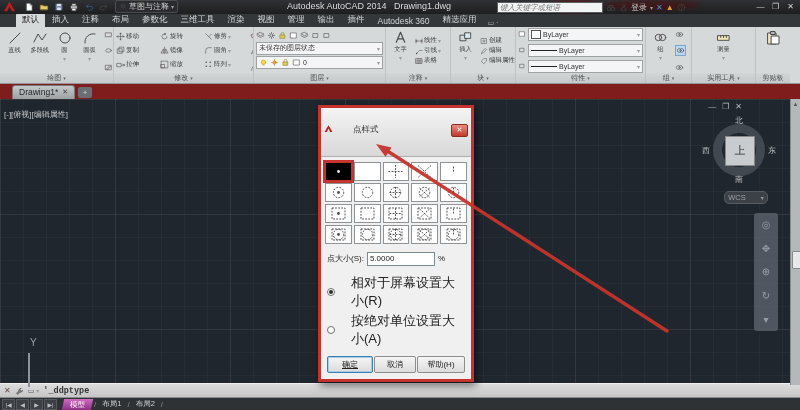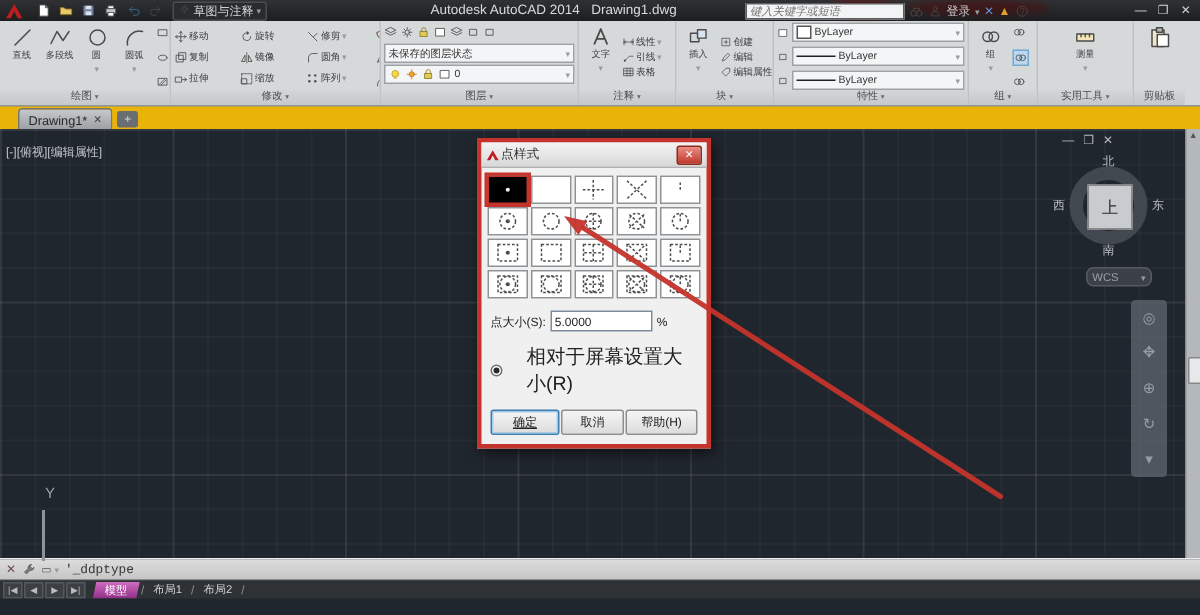--- a/index.html
+++ b/index.html
@@ -55,21 +55,21 @@
       font-size:7px;color:#333;padding:0 2px;gap:2px;}
   .dd .caret{margin-left:auto;}
   .laytools{display:flex;gap:2px;align-items:center;height:12px;}
   .proprow{display:flex;align-items:center;gap:2px;margin-bottom:1px;}
   .bl-line{flex:0 0 26px;height:1px;background:#222;}
   .bl-swatch{flex:0 0 8px;height:7px;background:#fff;border:1px solid #555;}
   .rowstack{display:flex;flex-direction:column;justify-content:center;gap:1px;}
   .hl{background:#bcd8f0;border:1px solid #7aa8cc;}
 
   
-  #filetabs{height:15px;background:#eab308;display:flex;align-items:flex-end;padding-left:12px;gap:3px;}
+  #filetabs{height:15px;background:#7f1d1d;display:flex;align-items:flex-end;padding-left:12px;gap:3px;}
   #filetab{display:flex;align-items:center;gap:4px;background:linear-gradient(#c6c9cb,#9da1a4);
            border:1px solid #777;border-bottom:none;border-radius:3px 3px 0 0;height:13px;
            padding:0 6px;font-size:8.5px;color:#26282a;}
   #filetab .x{font-size:7px;color:#444;}
   #newtab-btn{width:14px;height:11px;background:#6a6e72;border-radius:2px;color:#d4d6d8;
               font-size:8px;display:flex;align-items:center;justify-content:center;margin-bottom:1px;}
 
   
   #canvas{height:286px;position:relative;background:#20262d;
     background-image:
@@ -105,21 +105,21 @@
             display:flex;align-items:center;justify-content:center;gap:15px;}
   
   #ucs{position:absolute;left:24px;top:238px;width:24px;height:48px;color:#9aa0a6;}
   #ucs .axis{position:absolute;left:4px;top:16px;width:2px;height:34px;background:#8d939a;}
   #ucs .ylbl{position:absolute;left:6px;top:0;font-size:10px;}
 
   
   #dialog{position:absolute;left:318px;top:6px;width:150px;border:3px solid #c5342c;
           background:#f0f0f0;box-shadow:2px 3px 8px rgba(0,0,0,.55);z-index:20;}
   #dlg-title{height:16px;background:linear-gradient(#f4f4f4,#d8d8d8);border-bottom:1px solid #b0b0b0;
-             display:flex;align-items:center;gap:1px;padding:0 3px;}
+             display:flex;align-items:flex-start;gap:20px;padding:16px 3px;}
   #dlg-title .t{font-size:8.5px;color:#333;flex:1;}
   #dlg-close{width:15px;height:11px;background:linear-gradient(#e98d85,#c0392b);border:1px solid #8e2a20;
              border-radius:2px;color:#fff;font-size:7px;display:flex;align-items:center;justify-content:center;}
   #dlg-body{padding:5px 4px 6px;}
   #pt-grid{display:grid;grid-template-columns:repeat(5,1fr);gap:2px;margin-bottom:8px;}
   .pt-cell{height:19px;background:#fff;border:1px solid #8f9396;display:flex;align-items:center;
            justify-content:center;box-sizing:border-box;}
   .pt-cell.sel{background:#000;outline:2px solid #c5342c;outline-offset:0;border-color:#c5342c;}
   .size-row{display:flex;align-items:center;gap:3px;font-size:8px;color:#222;margin:0 2px 8px;}
   #size-input{width:62px;height:12px;border:1px solid #7a8a99;font-size:8px;color:#222;padding:0 2px;background:#fff;}
@@ -130,21 +130,21 @@
   .dbtn{height:15px;background:linear-gradient(#f5f5f5,#dcdcdc);border:1px solid #8e8e8e;
         border-radius:2px;font-size:8px;color:#222;display:flex;align-items:center;justify-content:center;}
   .dbtn.default{border-color:#3c7fb1;box-shadow:0 0 0 1px #a8cbe8 inset;text-decoration:underline;}
   #btn-ok{width:44px;} #btn-cancel{width:40px;} #btn-help{width:46px;}
 
   
   #cmdline{height:13px;background:linear-gradient(#dcdcdc,#c6c6c6);border-top:1px solid #efefef;
            border-bottom:1px solid #8a8a8a;display:flex;align-items:center;gap:4px;padding:0 4px;}
   #cmd-close{color:#6a4a4a;font-size:8px;}
   #cmd-prompt{display:flex;align-items:center;gap:2px;color:#555;font-size:7px;}
-  #cmd-text{font-family:"Liberation Mono",monospace;font-size:8.5px;color:#333;}
+  #cmd-text{font-family:"Liberation Mono",monospace;font-size:8.5px;color:#333;font-weight:bold;}
 
   
   #statusbar{height:12px;background:#2f3235;display:flex;align-items:center;gap:2px;padding:0 2px;overflow:hidden;}
   .nav-btn{color:#b9bcbf;font-size:6px;background:#3c3f43;border:1px solid #55585c;width:11px;height:9px;
            display:flex;align-items:center;justify-content:center;}
   #tab-model{background:linear-gradient(#d06cc0,#8e2f86);color:#fff;font-size:7.5px;height:11px;
              display:flex;align-items:center;padding:0 7px;transform:skewX(-12deg);margin-left:4px;}
   #tab-model span{transform:skewX(12deg);}
   .lay-tab{color:#cfd2d5;font-size:7.5px;padding:0 4px;}
   .tab-slash{color:#8a8e92;font-size:8px;}
@@ -240,20 +240,36 @@
     </div>
     <div id="win-ctrl">
       <span>—</span>
       <span>❐</span>
       <span>✕</span>
     </div>
     <div class="smudge" id="smudge1"></div>
     <div class="smudge" id="smudge2"></div>
   </div>
 
+  <div id="ribbontabs">
+      <div class="rtab active">默认</div>
+      <div class="rtab">插入</div>
+      <div class="rtab">注释</div>
+      <div class="rtab">布局</div>
+      <div class="rtab">参数化</div>
+      <div class="rtab">三维工具</div>
+      <div class="rtab">渲染</div>
+      <div class="rtab">视图</div>
+      <div class="rtab">管理</div>
+      <div class="rtab">输出</div>
+      <div class="rtab">插件</div>
+      <div class="rtab">Autodesk 360</div>
+      <div class="rtab">精选应用</div>
+      <span class="rtab-extra">▭ ·</span>
+    </div>
 
   <div id="ribbon">
     <section class="panel" style="width:114px;">
       <div class="pbody">
           <div id="draw-btns" style="display:flex;flex:1;justify-content:space-between;">
             <div class="bigbtn">
               <svg class="ic" width="16" height="16" viewBox="0 0 16 16" fill="none" stroke="#4a4a4a" stroke-width="1" stroke-linecap="round" stroke-linejoin="round">
                 <path d="M3 13L13 3"></path>
               </svg>
               <span class="lbl">直线</span>
@@ -793,20 +809,24 @@
         <div class="size-row">
           <span>点大小(S):</span>
           <input id="size-input" value="5.0000" style="">
           <span>%</span>
         </div>
         <div id="radio-rows">
             <div class="radio-row">
               <span class="radio on"></span>
               <span>相对于屏幕设置大小(R)</span>
             </div>
+            <div class="radio-row">
+              <span class="radio"></span>
+              <span>按绝对单位设置大小(A)</span>
+            </div>
           </div>
         <div class="btn-row">
           <div class="dbtn default" id="btn-ok">确定</div>
           <div class="dbtn" id="btn-cancel">取消</div>
           <div class="dbtn" id="btn-help">帮助(H)</div>
         </div>
       </div>
     </div>
   </div>
 

